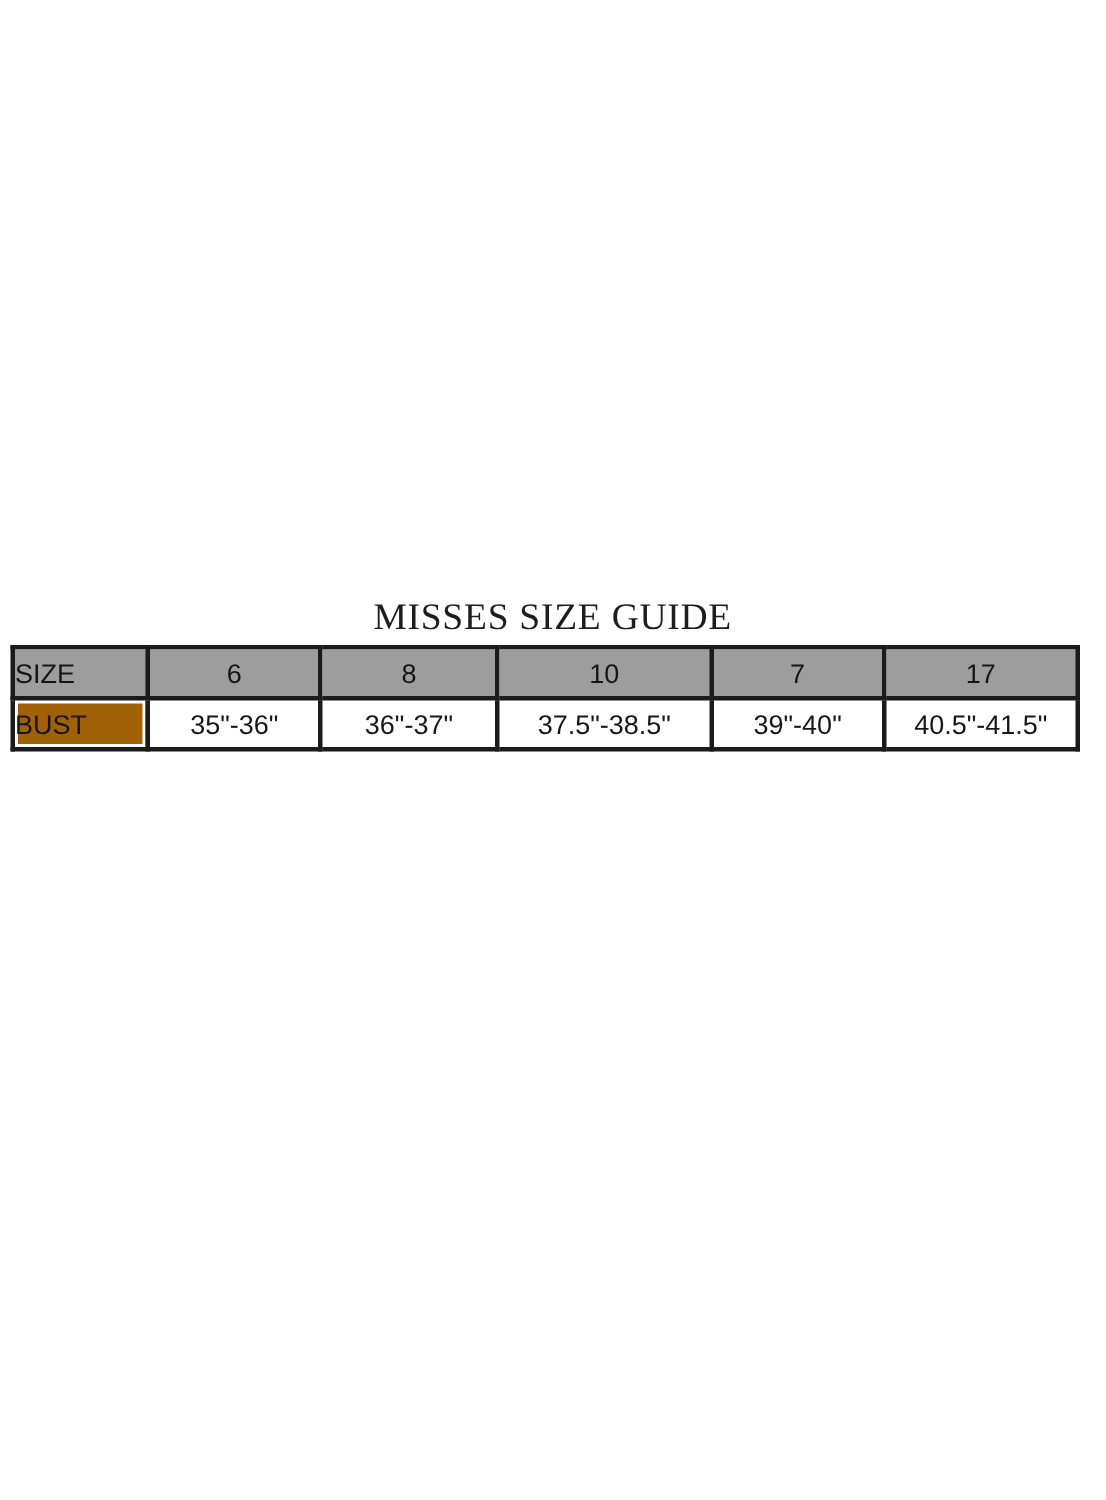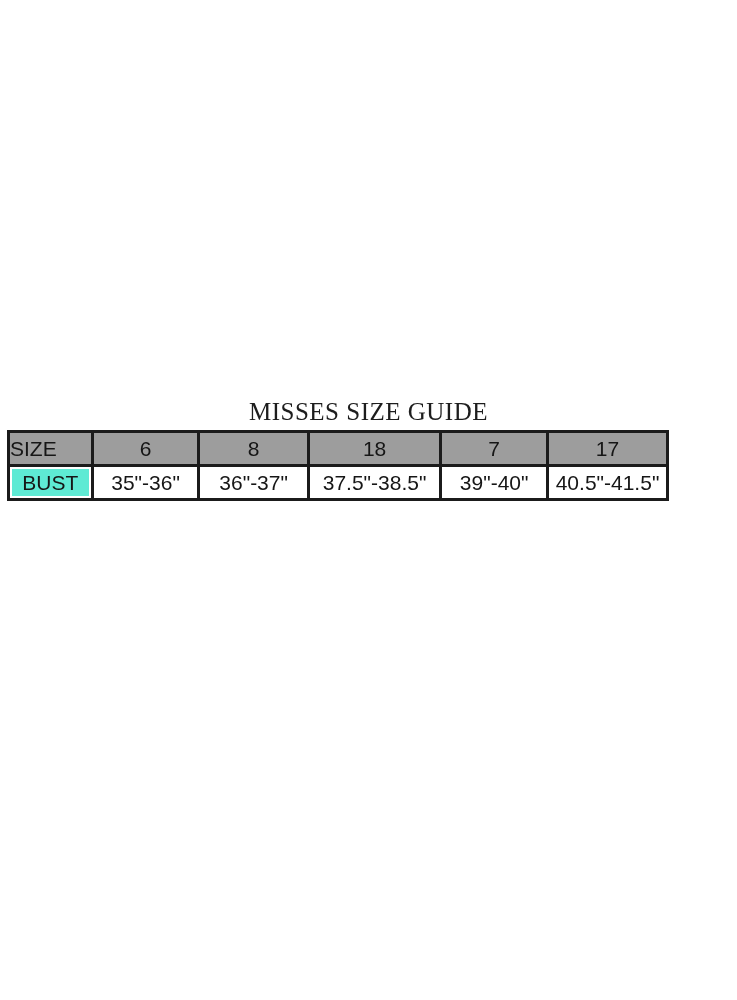--- a/index.html
+++ b/index.html
@@ -24,25 +24,25 @@
     font-family: "Liberation Serif", "DejaVu Serif", serif;
     font-size: 25px;
     color: #1d1d1d;
     letter-spacing: 0.5px;
     white-space: nowrap;
   }
   table.size-guide {
     position: absolute;
     left: 7px;
     top: 430px;
-    width: 662px;
+    width: 713px;
     border-collapse: collapse;
     table-layout: fixed;
     font-family: "Liberation Sans", sans-serif;
-    font-size: 21px;
+    font-size: 18px;
     color: #161616;
   }
   table.size-guide td, table.size-guide th {
     border: 3px solid #1b1b1b;
     height: 31px;
     padding: 0;
     font-weight: normal;
     line-height: 1;
     white-space: nowrap;
     overflow: hidden;
@@ -50,22 +50,22 @@
   .hdr-cell {
     background: #9d9d9d;
     text-align: center;
   }
   .hdr-corner {
     background: #9d9d9d;
     text-align: left;
     padding-left: 4px;
   }
   .label-cell {
-    background: #5eead4;
-    text-align: center;
+    background: #a16207;
+    text-align: left;
     padding-left: 4px;
     box-shadow: inset 0 0 0 2px #ffffff;
   }
   .data-cell {
     background: #ffffff;
     text-align: center;
   }
 </style>
 </head>
 <body>
@@ -81,21 +81,21 @@
       <col style="width:16.6%">
       <col style="width:20.1%">
       <col style="width:16.2%">
       <col style="width:18.2%">
     </colgroup>
     <tbody>
       <tr>
         <th class="hdr-corner">SIZE</th>
         <th class="hdr-cell">6</th>
         <th class="hdr-cell">8</th>
-        <th class="hdr-cell">18</th>
+        <th class="hdr-cell">10</th>
         <th class="hdr-cell">7</th>
         <th class="hdr-cell">17</th>
       </tr>
 
       <tr>
         <td class="label-cell">BUST</td>
         <td class="data-cell">35"-36"</td>
         <td class="data-cell">36"-37"</td>
         <td class="data-cell">37.5"-38.5"</td>
         <td class="data-cell">39"-40"</td>

